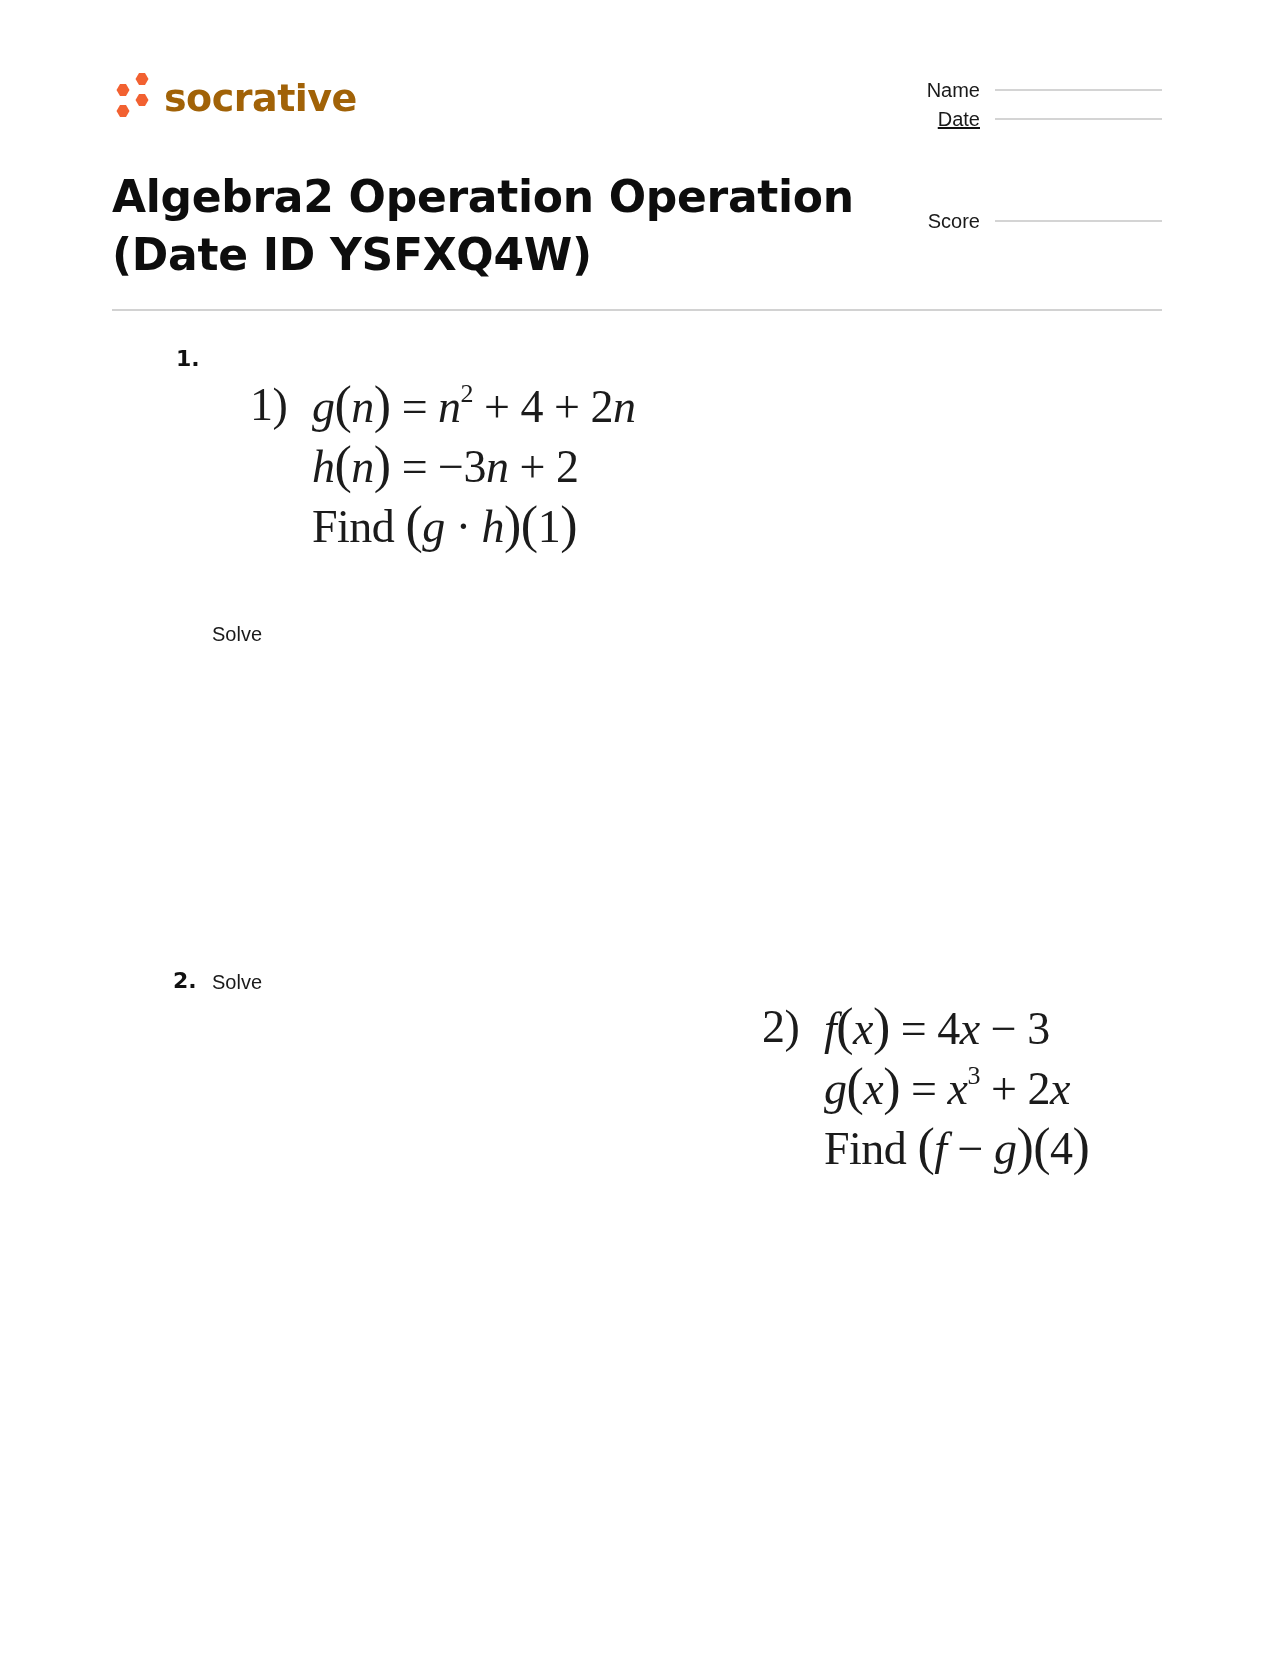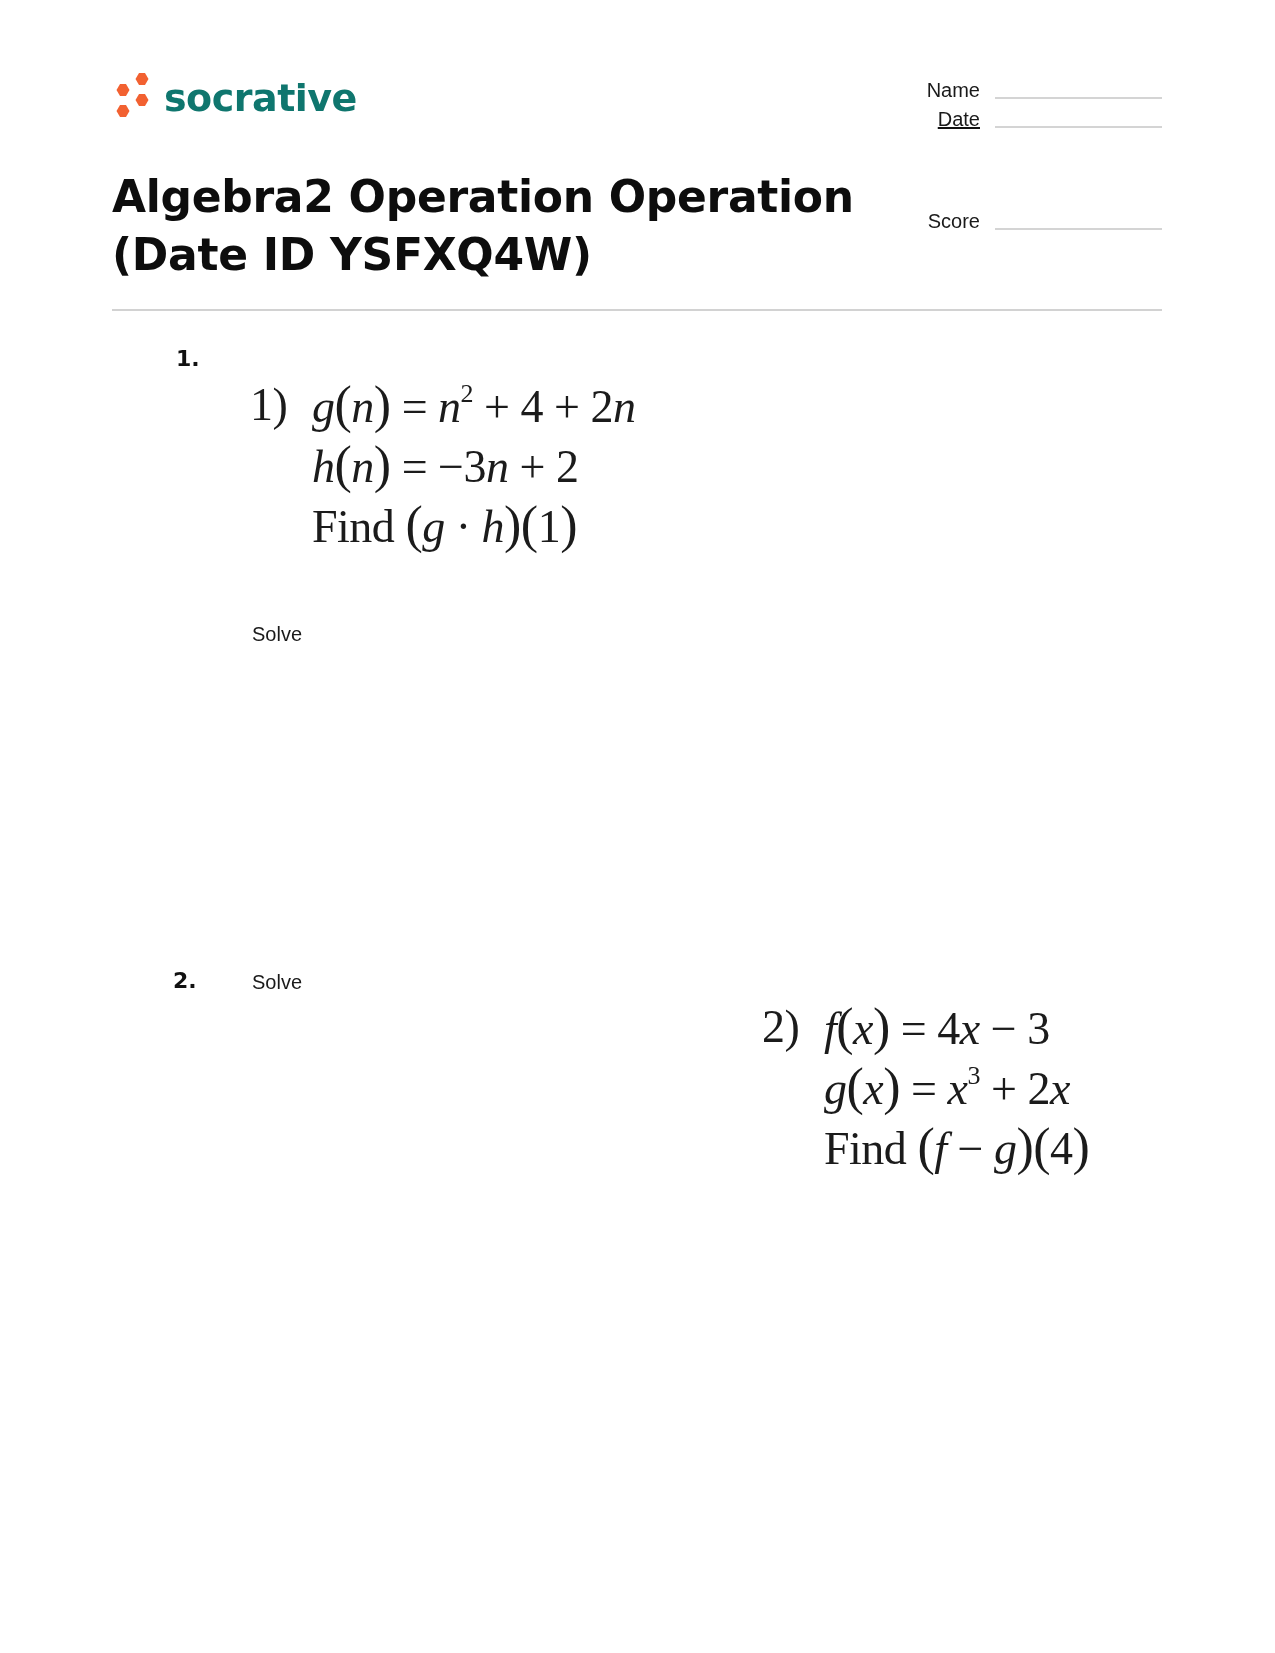--- a/index.html
+++ b/index.html
@@ -25,28 +25,28 @@
       display: flex;
       align-items: center;
     }
     .logo-mark { width: 40px; height: 52px; position: relative; }
     .logo-text {
       margin-left: 12px;
       font-family: "DejaVu Sans", sans-serif;
       font-size: 38px;
       font-weight: bold;
       letter-spacing: -0.5px;
-      color: #0f766e;
+      color: #a16207;
       line-height: 1;
     }
 
     
     .field {
       display: flex;
-      align-items: flex-end;
+      align-items: center;
     }
     .field-label {
       width: 88px;
       text-align: right;
       font-size: 20px;
       color: #1a1a1a;
       line-height: 1;
     }
     .field-line {
       margin-left: 15px;
@@ -81,21 +81,20 @@
       font-family: "DejaVu Sans", sans-serif;
       font-weight: bold;
       font-size: 22px;
       color: #111;
       line-height: 1;
     }
     .q-text {
       font-size: 20px;
       color: #1a1a1a;
       line-height: 1;
-      margin-left: 40px;
     }
 
     
     .math {
       font-family: "Liberation Serif", "DejaVu Serif", serif;
       color: #1b1b1b;
       font-size: 46px;
       line-height: 58px;
       letter-spacing: -0.5px;
       filter: blur(0.35px);

